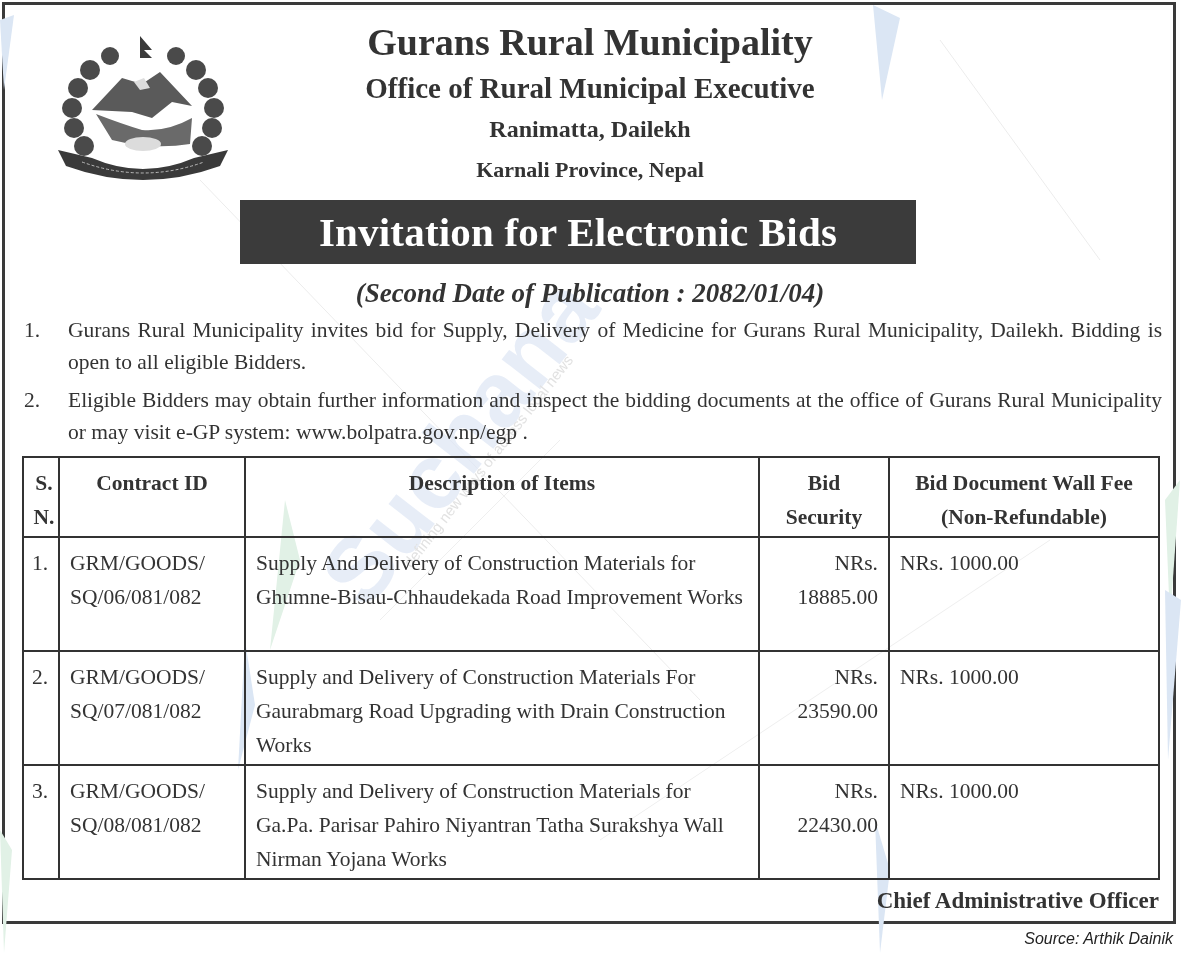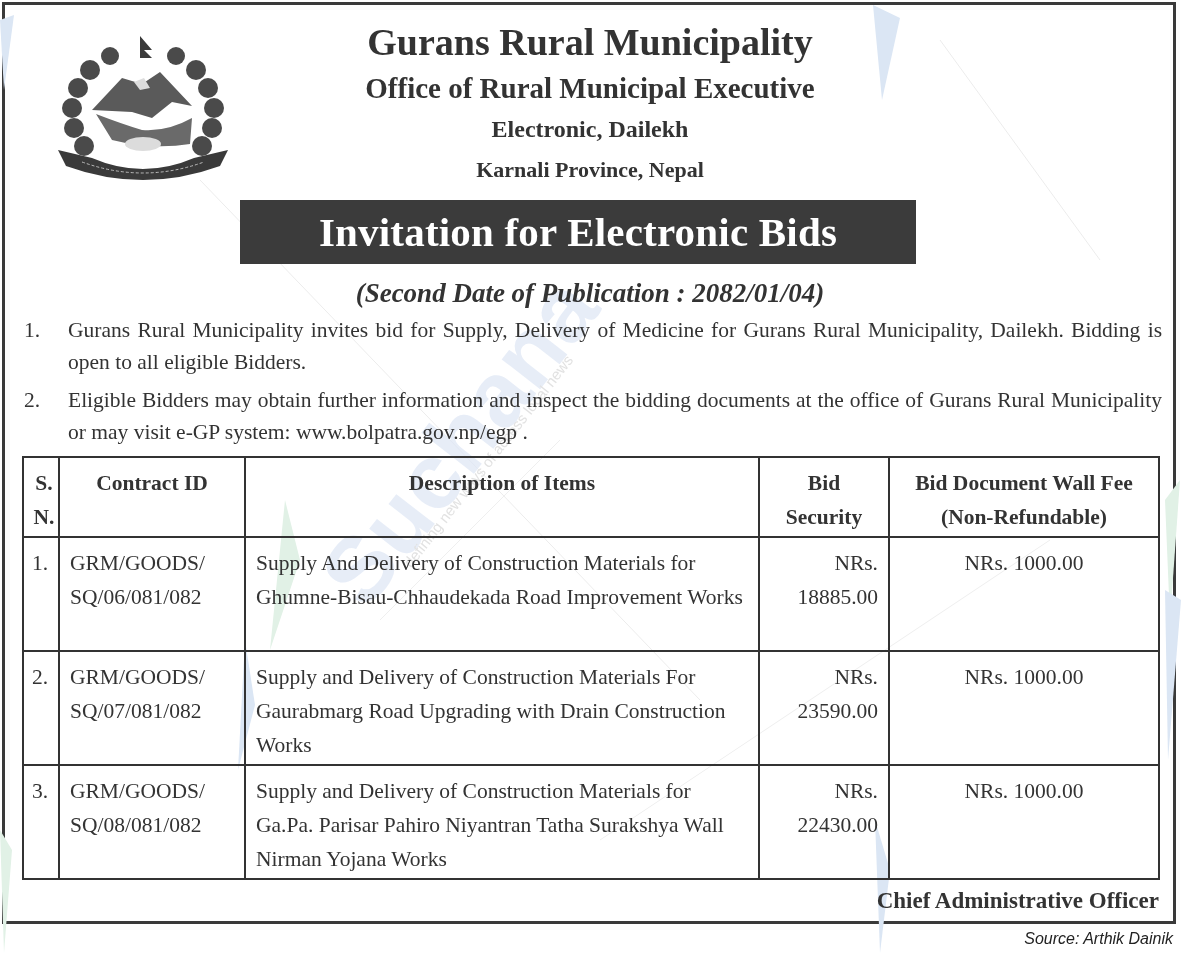--- a/index.html
+++ b/index.html
@@ -39,21 +39,21 @@
   table.bids th, table.bids td {
     border:2.5px solid #333; vertical-align:top; padding:8px 10px 0 10px;
     line-height:34px;
   }
   table.bids th { font-weight:bold; height:70px; text-align:center; }
   table.bids td { height:104px; }
   .c-sn { width:24px; text-align:left; padding-left:8px !important; padding-right:2px !important; }
   .c-id { width:164px; }
   .c-desc { width:492px; text-align:left; }
   .c-sec { width:108px; text-align:right; }
-  .c-fee { text-align:center; }
+  .c-fee { }
   th.c-sn { text-align:left;margin-top:31px; }
   .signature { position:absolute; right:22px; top:888px; font-weight:bold; font-size:23px; color:#333; }
   .source { position:absolute; right:8px; top:930px; font-family:"Liberation Sans","DejaVu Sans",sans-serif; font-style:italic; font-size:16px; color:#222;margin-left:12px; }
 </style>
 </head>
 <body>
 
 <div class="frame"></div>
 
 <svg class="watermark" width="1181" height="953" style="left:0;top:0;">
@@ -100,21 +100,21 @@
 
     <ellipse cx="91" cy="112" rx="18" ry="7" fill="#dcdcdc"></ellipse>
 
     <path d="M6,118 L40,126 Q91,148 142,126 L176,118 L168,134 Q91,162 14,134 Z" fill="#3a3a3a"></path>
     <path d="M30,130 Q91,152 152,130" stroke="#bbb" stroke-width="1" fill="none" stroke-dasharray="3,2"></path>
   </svg>
 </div>
 
 <div class="hdr h1">Gurans Rural  Municipality</div>
 <div class="hdr h2">Office of Rural Municipal Executive</div>
-<div class="hdr h3">Electronic, Dailekh</div>
+<div class="hdr h3">Ranimatta, Dailekh</div>
 <div class="hdr h4">Karnali Province, Nepal</div>
 
 <div class="banner">
   <span>Invitation for Electronic Bids</span>
 </div>
 
 <div class="pubdate">(Second Date of Publication : 2082/01/04)</div>
 
 <div class="para p1">
   <span class="num">1.</span>

